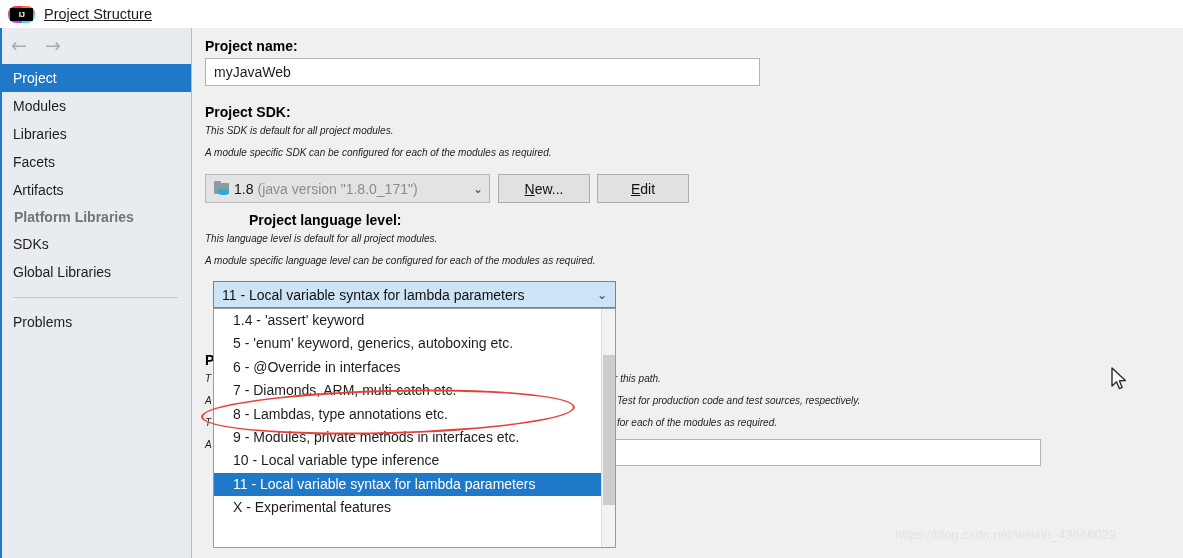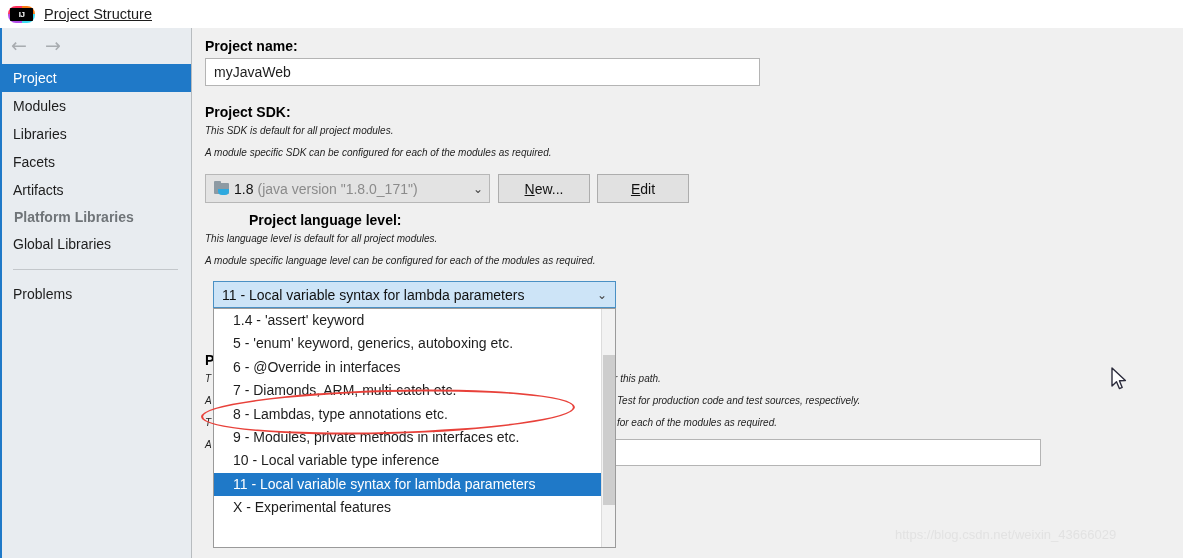--- a/index.html
+++ b/index.html
@@ -301,20 +301,21 @@
       <div class="nav-arrow">→</div>
     </div>
 
     <div class="nav-item selected">Project</div>
     <div class="nav-item">Modules</div>
     <div class="nav-item">Libraries</div>
     <div class="nav-item">Facets</div>
     <div class="nav-item">Artifacts</div>
 
     <div class="group-header">Platform Libraries</div>
+    <div class="nav-item">SDKs</div>
     <div class="nav-item">Global Libraries</div>
 
     <div class="nav-sep"></div>
     <div class="nav-item">Problems</div>
   </div>
 
   <div class="main">
 
     <div class="lbl-bold" style="left:12px; top:10px;">Project name:</div>
     <div class="textfield" style="left:12px; top:30px; width:555px; height:28px;">myJavaWeb</div>

